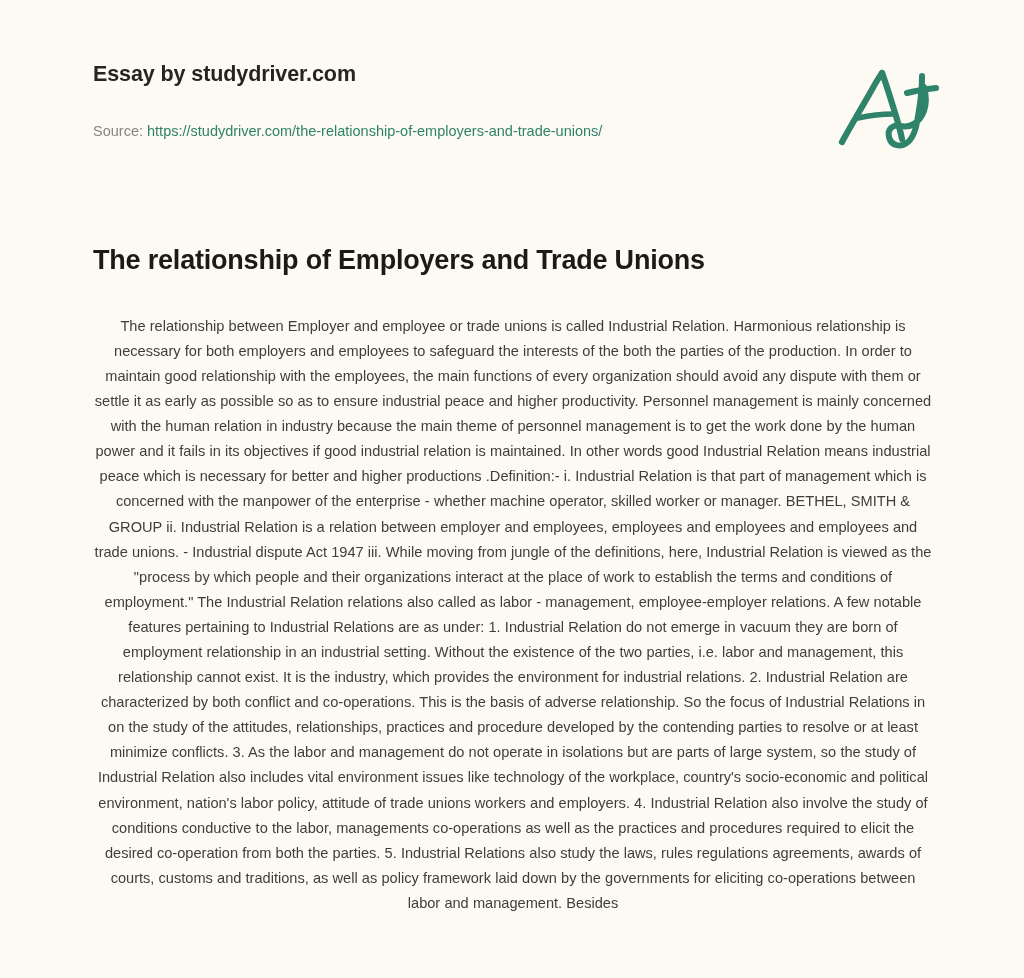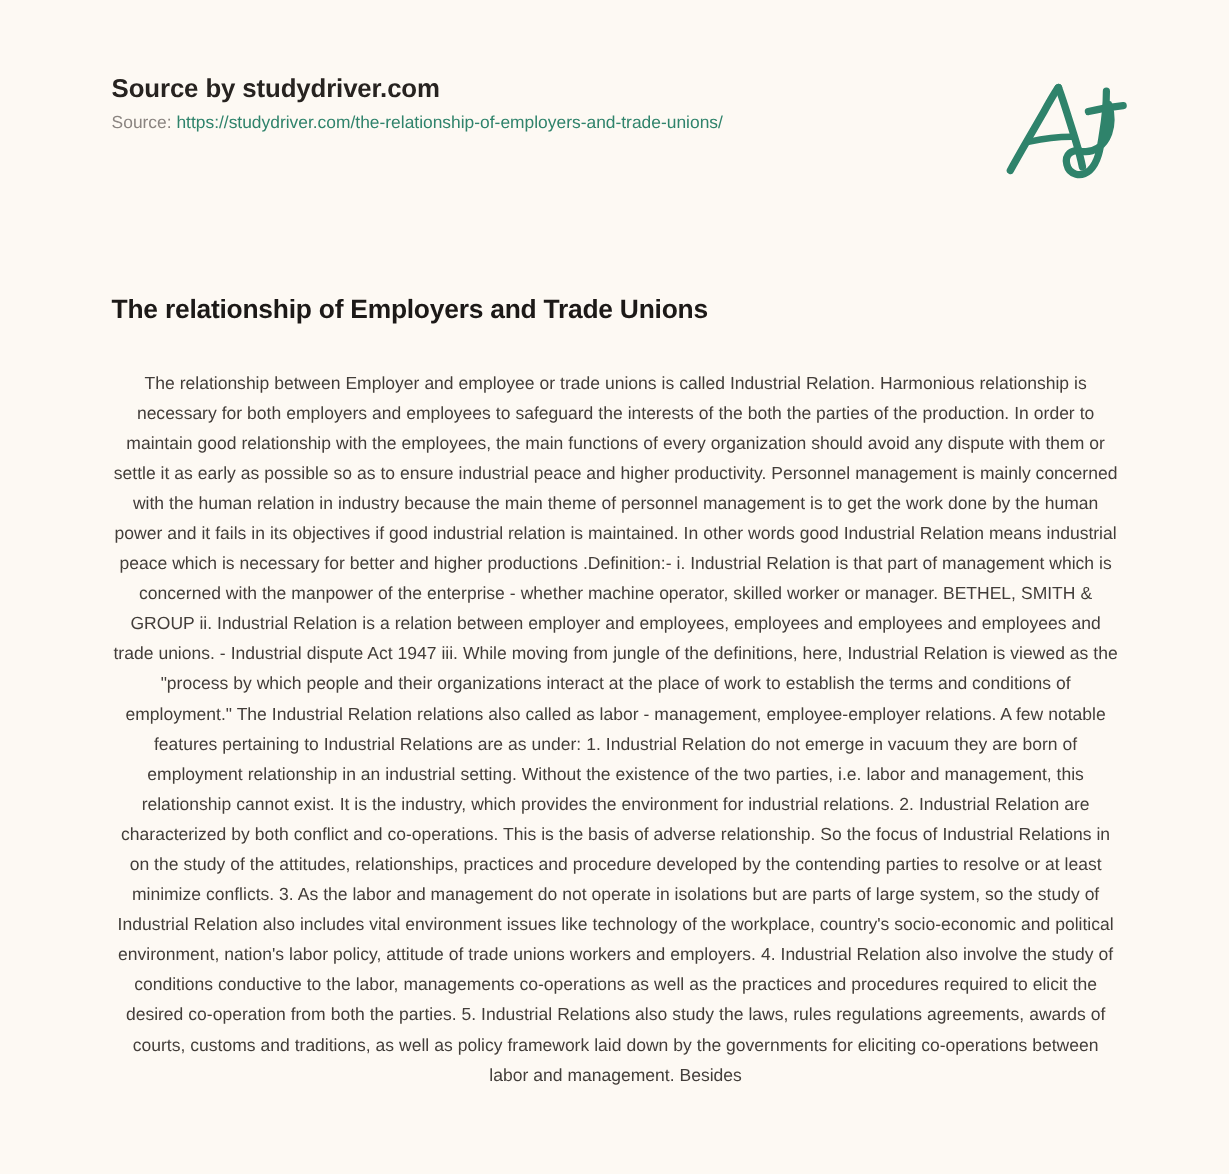--- a/index.html
+++ b/index.html
@@ -33,21 +33,21 @@
   .essay-by {
     font-size: 21.5px;
     font-weight: bold;
     color: #272320;
     letter-spacing: -0.1px;
     line-height: 1.2;
     margin: 0;
   }
 
   .source-line {
-    margin-top: 6px;
+    margin-top: 34px;
     font-size: 14.5px;
     line-height: 1.3;
     white-space: nowrap;
   }
   .source-label {
     color: #8a8480;
   }
   .source-url {
     color: #2f836b;
     text-decoration: none;
@@ -65,21 +65,21 @@
   .logo svg {
     display: block;
     width: 130px;
     height: 105px;
   }
 
   
   .title {
     margin: 0;
     padding-top: 116px;
-    font-size: 22px;
+    font-size: 27px;
     font-weight: bold;
     color: #1c1917;
     letter-spacing: -0.2px;
     line-height: 1.25;
   }
 
   
   .essay-body {
     margin: 0;
     padding-top: 36px;
@@ -91,21 +91,21 @@
     word-spacing: 0.1px;
   }
 </style>
 </head>
 <body>
 
 <div class="page">
 
   <div class="header">
 
-    <div class="essay-by">Source by studydriver.com</div>
+    <div class="essay-by">Essay by studydriver.com</div>
 
     <div class="source-line">
       <span class="source-label">Source:</span>
       <a class="source-url" href="#">https://studydriver.com/the-relationship-of-employers-and-trade-unions/</a>
     </div>
 
     <div class="logo">
       <svg viewBox="0 0 130 105" xmlns="http://www.w3.org/2000/svg" fill="none" stroke="#2f836b" stroke-linecap="round" stroke-linejoin="round">
 
         <path d="M13 86 C16 80, 30 56, 41 37 C46 28, 50 21, 53 17" stroke-width="6.2"></path>

